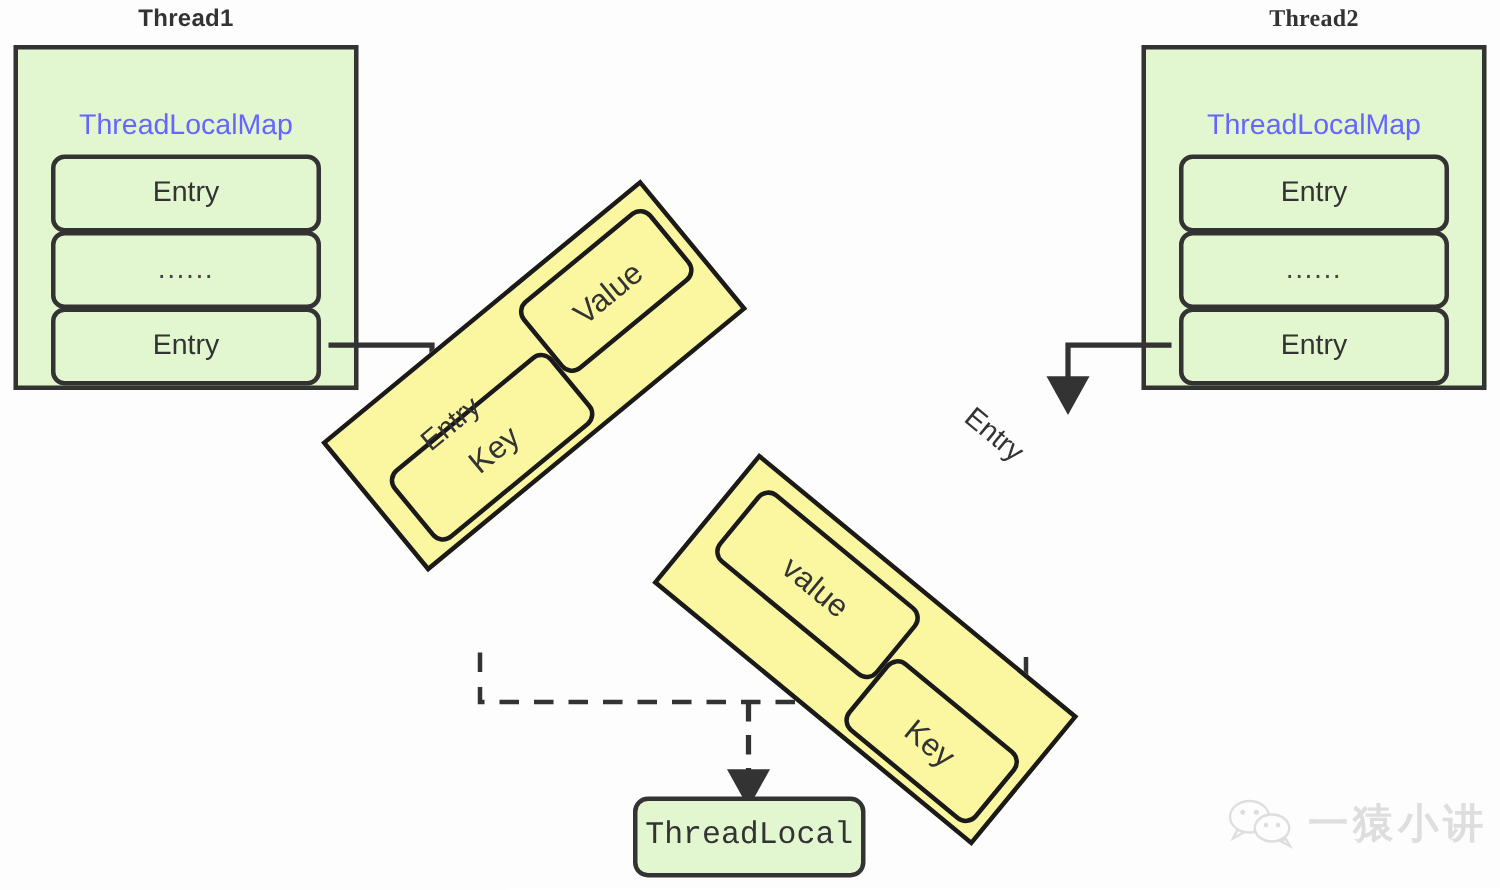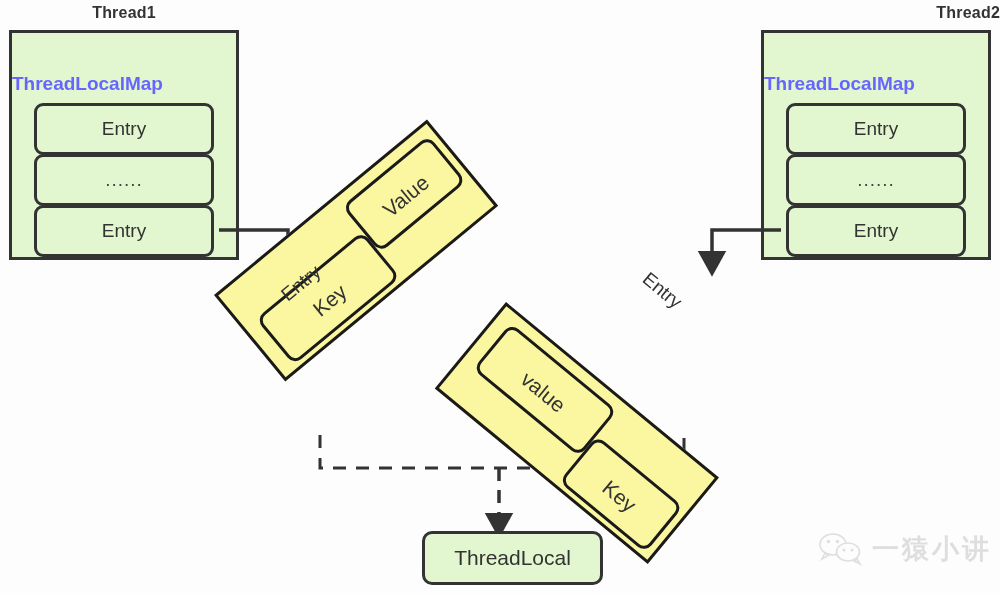--- a/index.html
+++ b/index.html
@@ -37,22 +37,23 @@
   .thread-box {
     position: absolute;
     background: #e2f6cf;
     border: 3px solid #333333;
     box-sizing: border-box;
   }
   .tlm-label {
     position: absolute;
     left: 0;
     right: 0;
-    font-size: 19px;
-    font-weight: bold;
+    text-align: center;
+    font-size: 19px;
+    font-weight: normal;
     color: #6666ff;
     white-space: nowrap;
   }
   .entry-stack {
     position: absolute;
     left: 22px;
     right: 22px;
   }
   .entry-cell {
     background: #e2f6cf;
@@ -138,21 +139,21 @@
 
   <div class="thread-box" style="left:9px; top:30px; width:230px; height:230px;">
     <div class="tlm-label" style="top:40px;">ThreadLocalMap</div>
     <div class="entry-stack" style="top:70px;">
       <div class="entry-cell">Entry</div>
       <div class="entry-cell dots">......</div>
       <div class="entry-cell">Entry</div>
     </div>
   </div>
 
-  <div class="thread-title" style="left:752px; top:4px; width:248px; text-align:right;">Thread2</div>
+  <div class="thread-title" style="left:752px; top:4px; width:248px; text-align:center;font-family:Liberation Serif, serif;">Thread2</div>
 
   <div class="thread-box" style="left:761px; top:30px; width:230px; height:230px;">
     <div class="tlm-label" style="top:40px;">ThreadLocalMap</div>
     <div class="entry-stack" style="top:70px;">
       <div class="entry-cell">Entry</div>
       <div class="entry-cell dots">......</div>
       <div class="entry-cell">Entry</div>
     </div>
   </div>
 
@@ -176,21 +177,21 @@
     <div class="rot-inner" style="left:152px; top:10px; width:112px; height:60px;">Value</div>
   </div>
   <div class="rot-entry-label" style="left:277px; top:289px; transform: rotate(-39.5deg); transform-origin: 0 0;">Entry</div>
 
   <div class="rot-card" style="left:506px; top:302px; transform: rotate(39.5deg); transform-origin: 0 0;">
     <div class="rot-inner" style="left:14px; top:10px; width:138px; height:60px;">value</div>
     <div class="rot-inner" style="left:152px; top:42px; width:112px; height:60px;">Key</div>
   </div>
   <div class="rot-entry-label" style="left:652px; top:268px; transform: rotate(39.5deg); transform-origin: 0 0;">Entry</div>
 
-  <div class="tl-box" style="left:422px; top:531px; width:181px; height:54px; line-height:48px;">ThreadLocal</div>
+  <div class="tl-box" style="left:422px; top:531px; width:155px; height:54px; line-height:48px;font-family:Liberation Mono, monospace;">ThreadLocal</div>
 
   <div class="watermark" style="left:818px; top:531px;">
     <svg width="46" height="34" viewBox="0 0 46 34">
       <ellipse cx="15" cy="12.5" rx="13" ry="10.5" fill="none" stroke="#9a9a9a" stroke-width="1.6"></ellipse>
       <path d="M7,21 L4,27 L11,23 Z" fill="none" stroke="#9a9a9a" stroke-width="1.6"></path>
       <circle cx="10.5" cy="9.5" r="1.7" fill="#9a9a9a"></circle>
       <circle cx="19.5" cy="9.5" r="1.7" fill="#9a9a9a"></circle>
       <ellipse cx="30" cy="20" rx="11.5" ry="9" fill="#fdfdfd" stroke="#9a9a9a" stroke-width="1.6"></ellipse>
       <path d="M39,27 L42,32 L36,29 Z" fill="#fdfdfd" stroke="#9a9a9a" stroke-width="1.6"></path>
       <circle cx="26" cy="18" r="1.5" fill="#9a9a9a"></circle>

